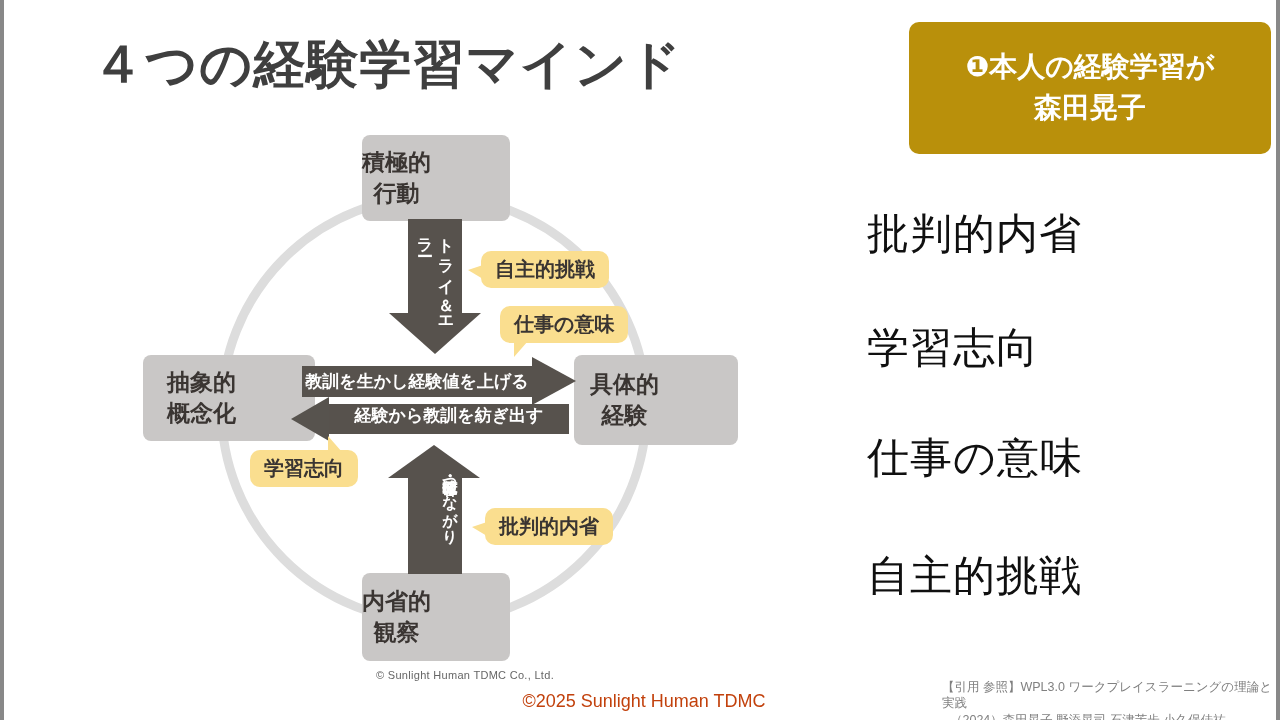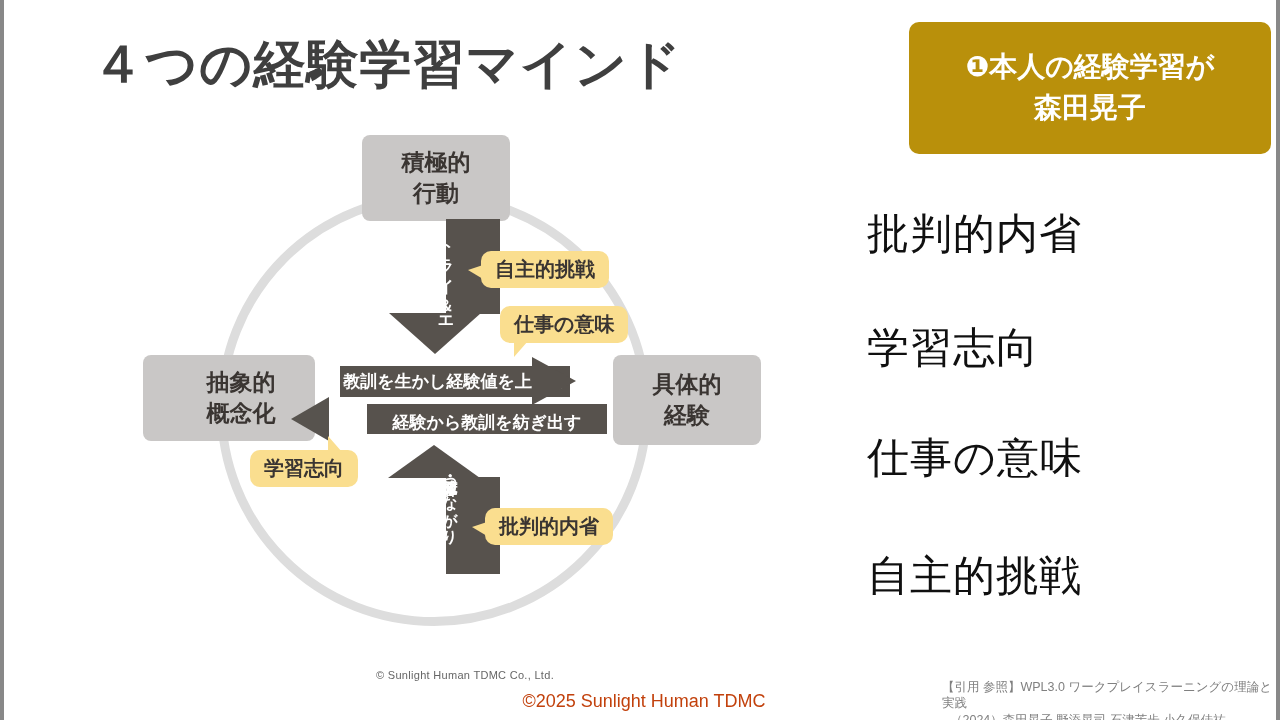--- a/index.html
+++ b/index.html
@@ -33,29 +33,29 @@
   
   .ring{
     position:absolute;left:213px;top:192px;width:434px;height:434px;
     border:9px solid #dddddd;border-radius:50%;
     box-sizing:border-box;
   }
   
   .node{
     position:absolute;width:148px;height:86px;
     background:#C9C7C6;border-radius:8px;
-    display:flex;align-items:center;justify-content:center;text-align:center;
+    display:flex;align-items:center;text-align:center;
     font-size:23px;font-weight:bold;color:#3a3532;line-height:1.35;
   }
   .node-top{left:358px;top:135px;}
-  .node-right{left:609px;top:355px;height:90px;}
+  .node-right{left:570px;top:355px;height:90px;padding-left:16px;}
   .node-bottom{left:358px;top:573px;height:88px;}
   .node-left{left:139px;top:355px;padding-left:24px;}
   
-  .arrow-part{position:absolute;background:#57524D;margin-left:38px;}
+  .arrow-part{position:absolute;background:#57524D;}
   .shaft-down{left:404px;top:219px;width:54px;height:95px;}
   .head-down{
     position:absolute;left:385px;top:313px;width:0;height:0;
     border-left:46px solid transparent;border-right:46px solid transparent;
     border-top:41px solid #57524D;
   }
   .label-down{
     position:absolute;left:404px;top:227px;width:54px;height:118px;
     writing-mode:vertical-rl;text-orientation:upright;
     color:#fff;font-size:16px;font-weight:bold;letter-spacing:2px;
@@ -65,21 +65,21 @@
     left:298px;top:366px;width:230px;height:31px;
     display:flex;align-items:center;justify-content:center;
   }
   .head-right{
     position:absolute;left:528px;top:357px;width:0;height:0;
     border-top:24px solid transparent;border-bottom:24px solid transparent;
     border-left:44px solid #57524D;
   }
   .shaft-left{
     left:325px;top:404px;width:240px;height:30px;
-    display:flex;align-items:flex-end;justify-content:center;
+    display:flex;align-items:flex-start;justify-content:center;
   }
   .head-left{
     position:absolute;left:287px;top:397px;width:0;height:0;
     border-top:22px solid transparent;border-bottom:22px solid transparent;
     border-right:38px solid #57534E;
   }
   .h-label{color:#fff;font-size:17px;font-weight:bold;white-space:nowrap;}
   .head-up{
     position:absolute;left:384px;top:445px;width:0;height:0;
     border-left:46px solid transparent;border-right:46px solid transparent;
@@ -160,20 +160,26 @@
       <span>積極的</span><br>
       <span>行動</span>
     </div>
   </div>
   <div class="node node-right">
     <div>
       <span>具体的</span><br>
       <span>経験</span>
     </div>
   </div>
+  <div class="node node-bottom">
+    <div>
+      <span>内省的</span><br>
+      <span>観察</span>
+    </div>
+  </div>
   <div class="node node-left">
     <div>
       <span>抽象的</span><br>
       <span>概念化</span>
     </div>
   </div>
 
   <div class="arrow-part shaft-down"></div>
   <span class="head-down"></span>
   <div class="label-down">トライ＆エラー</div>

